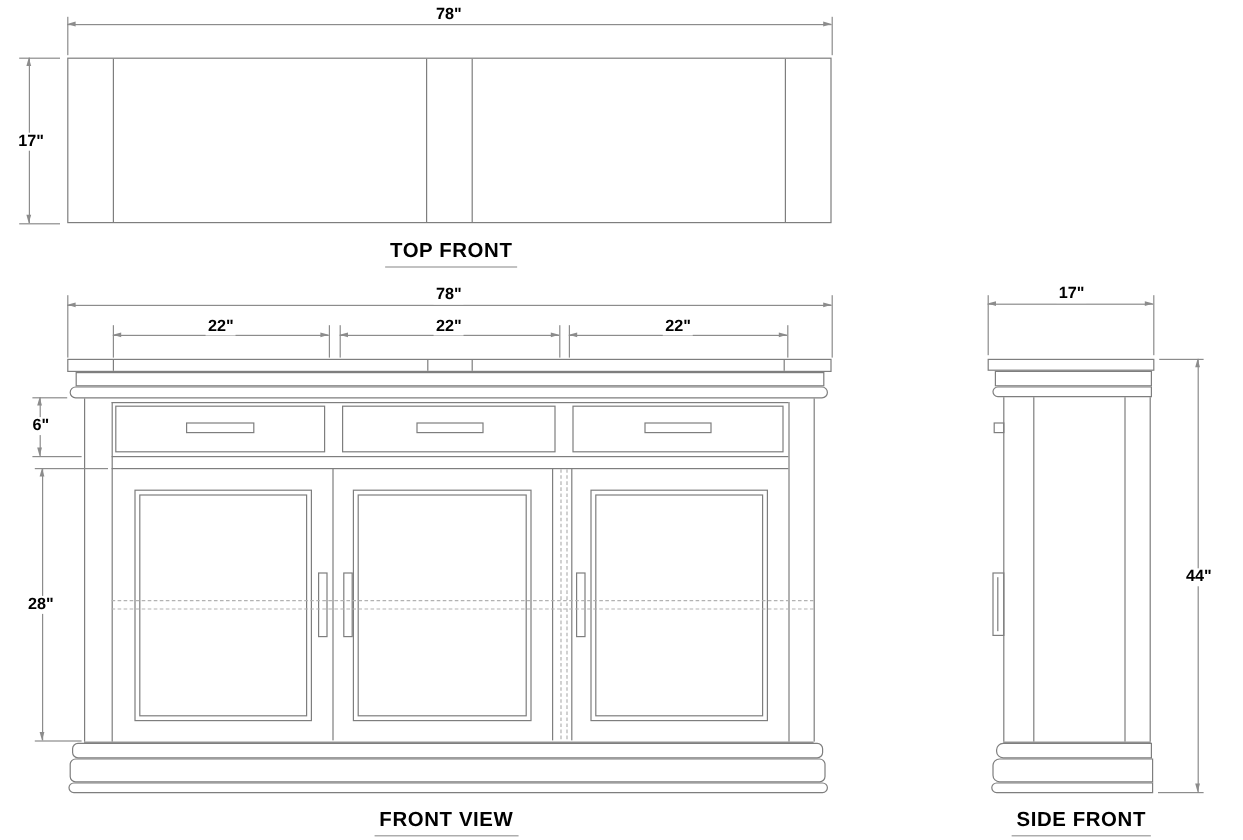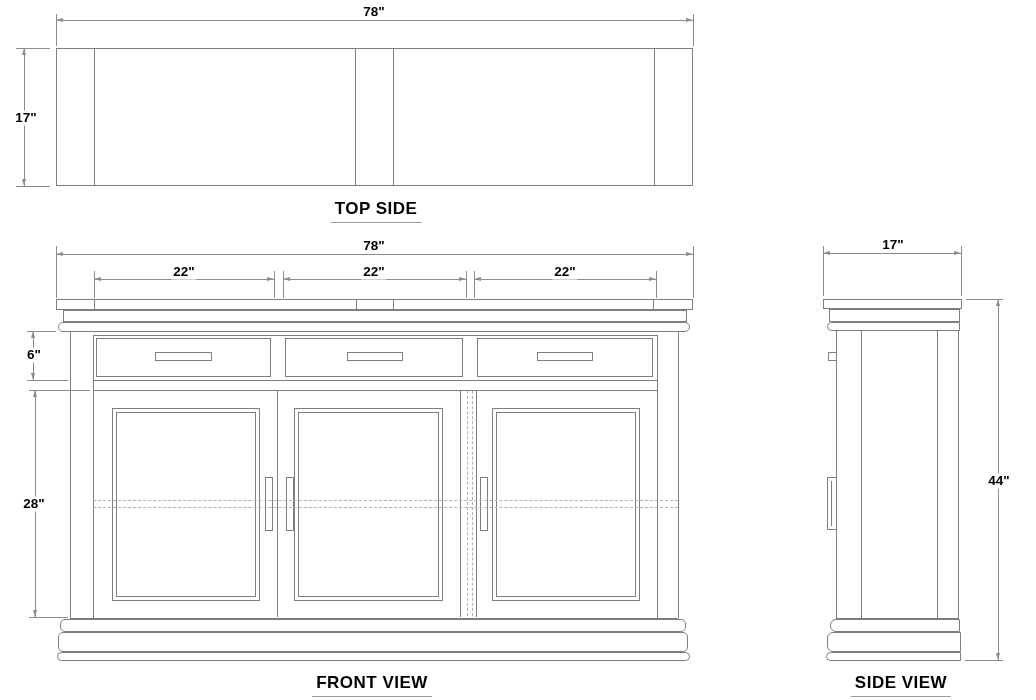--- a/index.html
+++ b/index.html
@@ -46,21 +46,21 @@
     <div class="dim-v" style="left:24px;top:48px;height:138px;"></div>
     <div class="ah u" style="left:22px;top:48px;"></div>
     <div class="ah d" style="left:22px;top:179px;"></div>
     <span class="lbl" style="left:26px;top:118px;">17"</span>
 
     <div class="rect" style="left:56px;top:48px;width:637px;height:138px;"></div>
     <div class="ln-v" style="left:94px;top:49px;height:136px;"></div>
     <div class="ln-v" style="left:355px;top:49px;height:136px;"></div>
     <div class="ln-v" style="left:393px;top:49px;height:136px;"></div>
     <div class="ln-v" style="left:654px;top:49px;height:136px;"></div>
-    <span class="vtitle" style="left:376px;top:199px;">TOP SIDE</span>
+    <span class="vtitle" style="left:376px;top:199px;">TOP FRONT</span>
   </div>
 
   <div>
 
     <div class="ext-v" style="left:56px;top:246px;height:52px;"></div>
     <div class="ext-v" style="left:693px;top:246px;height:52px;"></div>
     <div class="dim-h" style="left:56px;top:254px;width:637px;"></div>
     <div class="ah l" style="left:56px;top:252px;"></div>
     <div class="ah r" style="left:686px;top:252px;"></div>
     <span class="lbl" style="left:374px;top:246px;">78"</span>
@@ -171,16 +171,16 @@
     <div class="rect round-l" style="left:827px;top:632px;width:134px;height:20px;"></div>
     <div class="rect round-l" style="left:826px;top:652px;width:135px;height:9px;"></div>
 
     <div class="ext-h" style="left:966px;top:299px;width:37px;"></div>
     <div class="ext-h" style="left:965px;top:660px;width:38px;"></div>
     <div class="dim-v" style="left:998px;top:299px;height:361px;"></div>
     <div class="ah u" style="left:996px;top:299px;"></div>
     <div class="ah d" style="left:996px;top:653px;"></div>
     <span class="lbl" style="left:999px;top:481px;">44"</span>
 
-    <span class="vtitle" style="left:901px;top:673px;">SIDE VIEW</span>
+    <span class="vtitle" style="left:901px;top:673px;">SIDE FRONT</span>
   </div>
 
 </div>
 
 </body></html>

